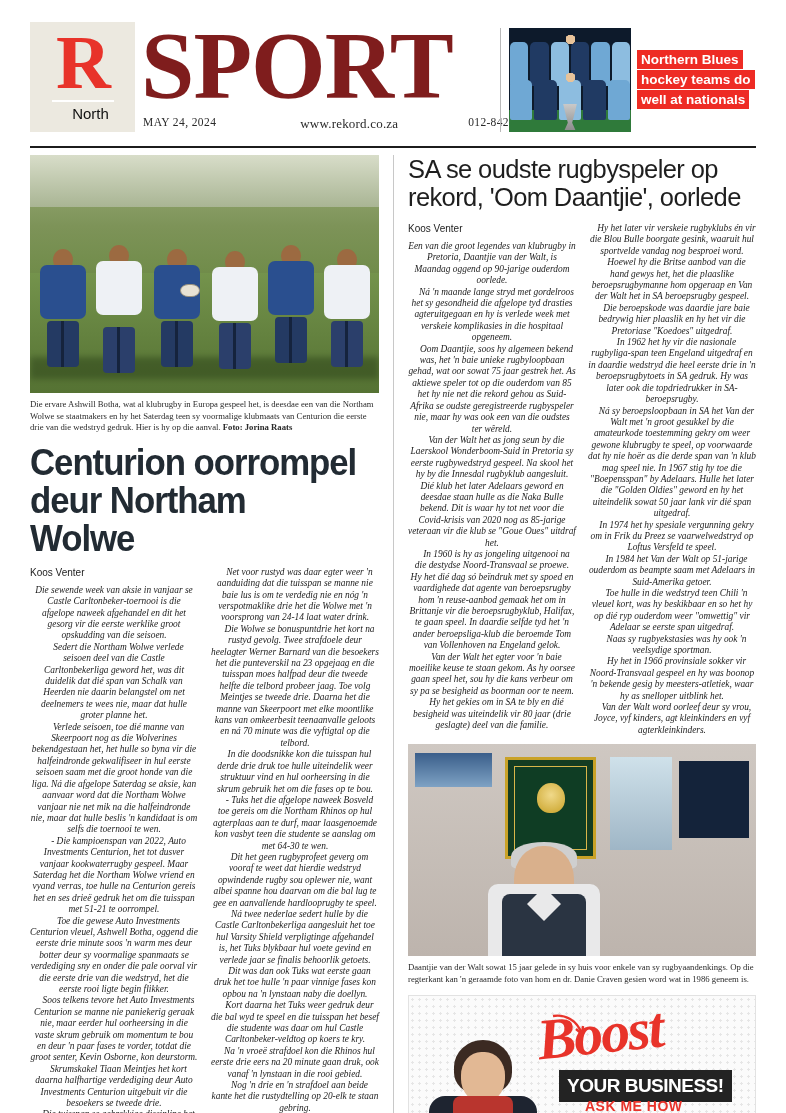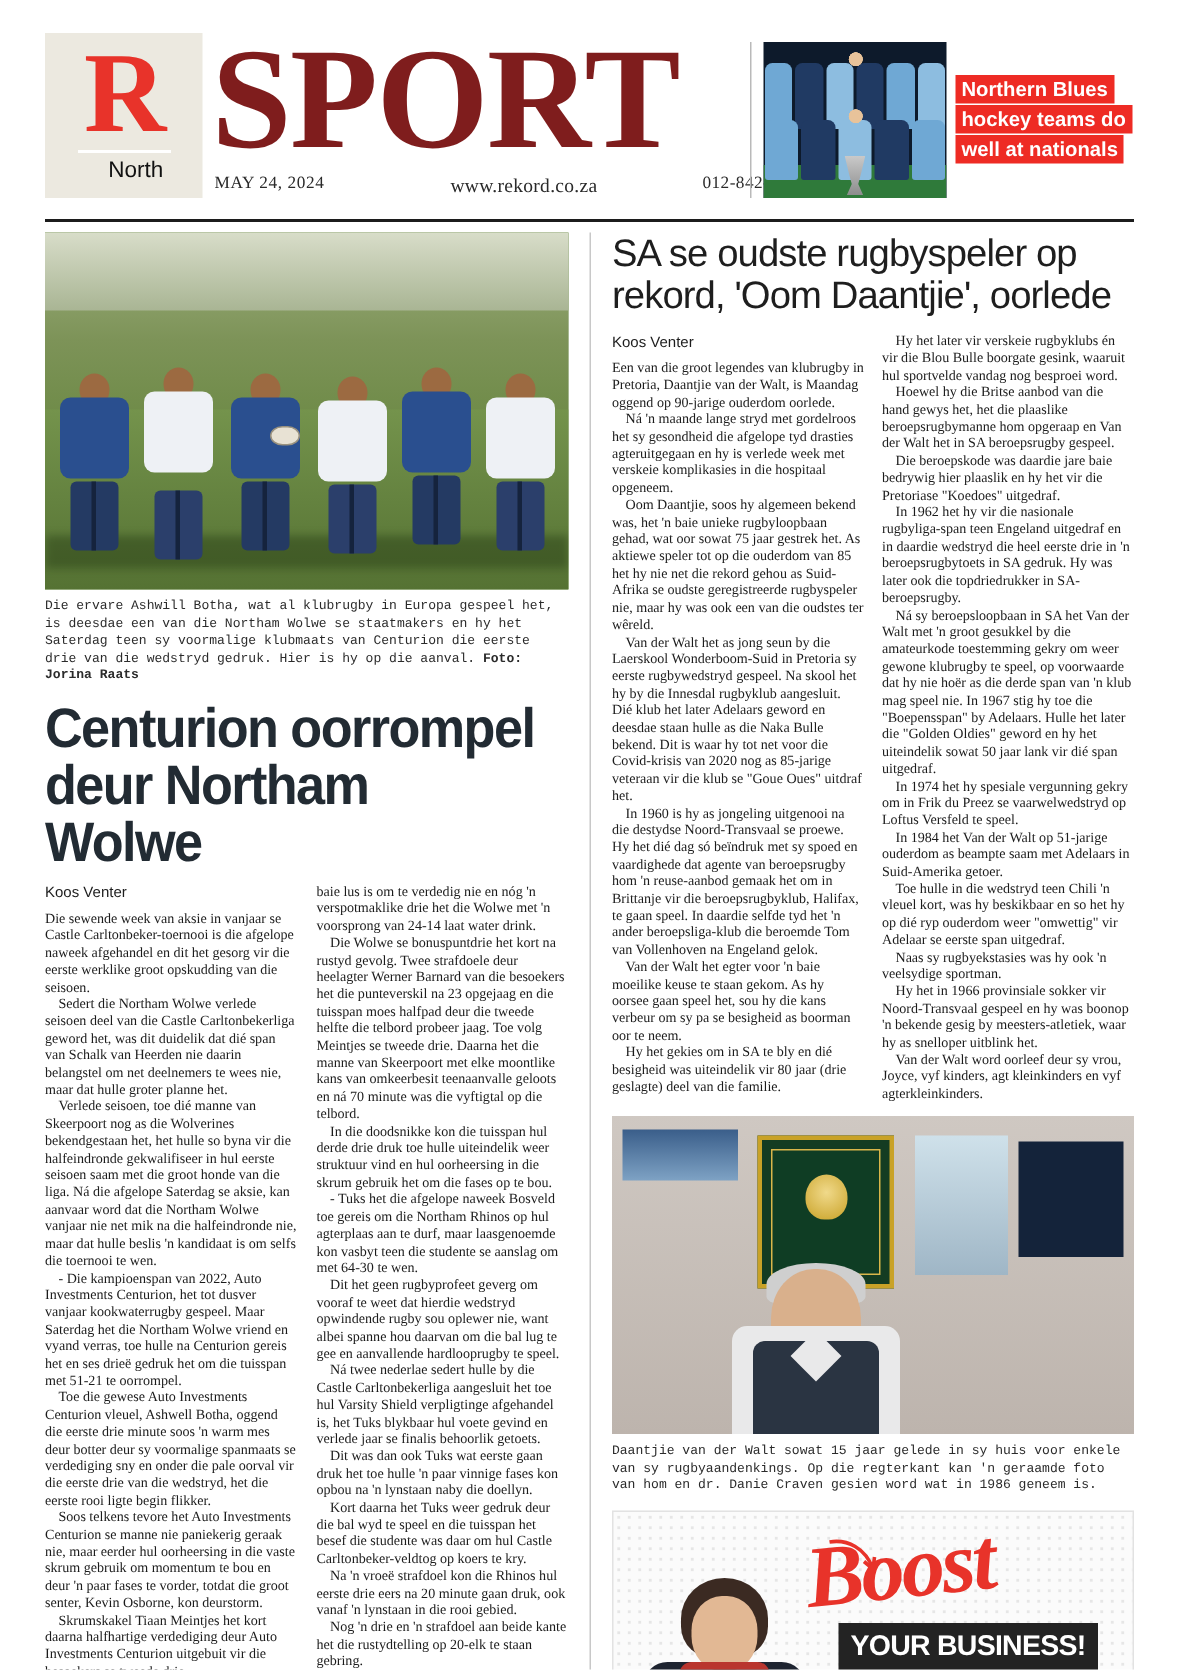--- a/index.html
+++ b/index.html
@@ -80,37 +80,37 @@
   .pl { position:absolute; bottom:26px; width:46px; height:118px; border-radius:10px 10px 4px 4px; }
   .pl .torso { position:absolute; top:16px; left:0; right:0; height:54px; border-radius:7px; }
   .pl .head2 { position:absolute; top:0; left:50%; margin-left:-10px; width:20px; height:22px; border-radius:50%; background:#9c6a41; }
   .pl .legs { position:absolute; bottom:0; left:7px; right:7px; height:46px; background:#243a63; border-radius:4px; }
   .pl .legs:after{content:"";position:absolute;left:45%;top:0;bottom:0;width:3px;background:#15233d;}
   .pl.blue .torso { background:#2a4f8f; }
   .pl.white .torso { background:#eef1f5; }
   .pl.white .legs { background:#2b3f6b; }
   .lp-ball { position:absolute; width:20px; height:13px; background:#e8e2d4; border-radius:50%/60%; border:1px solid #9a927f; }
 
-  .caption { font-family:Liberation Mono, monospace; font-size:8.7px; line-height:11.6px; color:#2b2b2b; margin-top:6px; }
+  .caption { font-family:Liberation Serif, serif; font-size:8.7px; line-height:11.6px; color:#2b2b2b; margin-top:6px; }
   .caption .credit { font-weight:700; }
 
   .big-head {
     font-family:"Liberation Sans", sans-serif; font-weight:700;
     font-size: 37px; line-height: 38px; letter-spacing:-1.1px;
     color:#222b33; margin: 10px 0 9px 0;
     transform: scaleX(0.94); transform-origin:left top;
   }
 
   .byline { font-family:"Liberation Sans", sans-serif; font-size:10px; color:#1d1d1d; margin-bottom:7px; }
 
   .cols2 { column-count:2; column-gap: 13px; }
   .cols2-right { column-count:2; column-gap: 12px; }
   p.body {
     font-family:"Liberation Serif", serif; font-size:9.4px; line-height:11.4px;
-    margin:0; text-align:left; color:#1b1b1b;
+    margin:0; text-align:center; color:#1b1b1b;font-style:italic;
   }
   p.body.ind { text-indent: 9px; }
 
   
   .right-head {
     font-family:"Liberation Sans", sans-serif; font-weight:400;
     font-size: 25.5px; line-height: 28px; color:#1e1e1e; letter-spacing:-0.6px;
     margin: 0 0 12px 0;
   }
 

